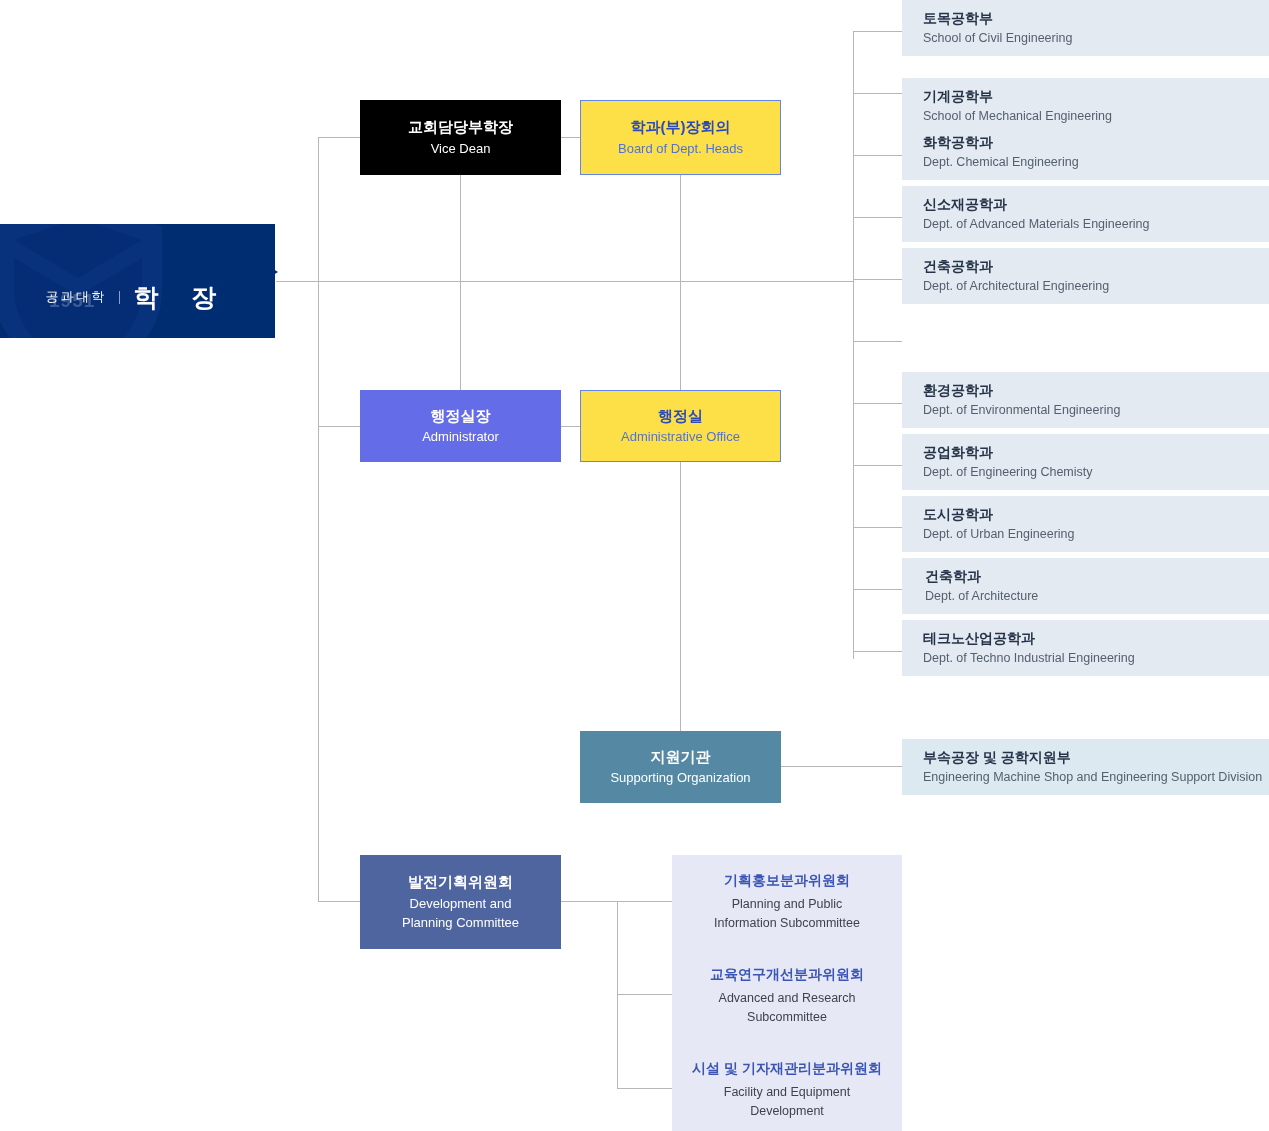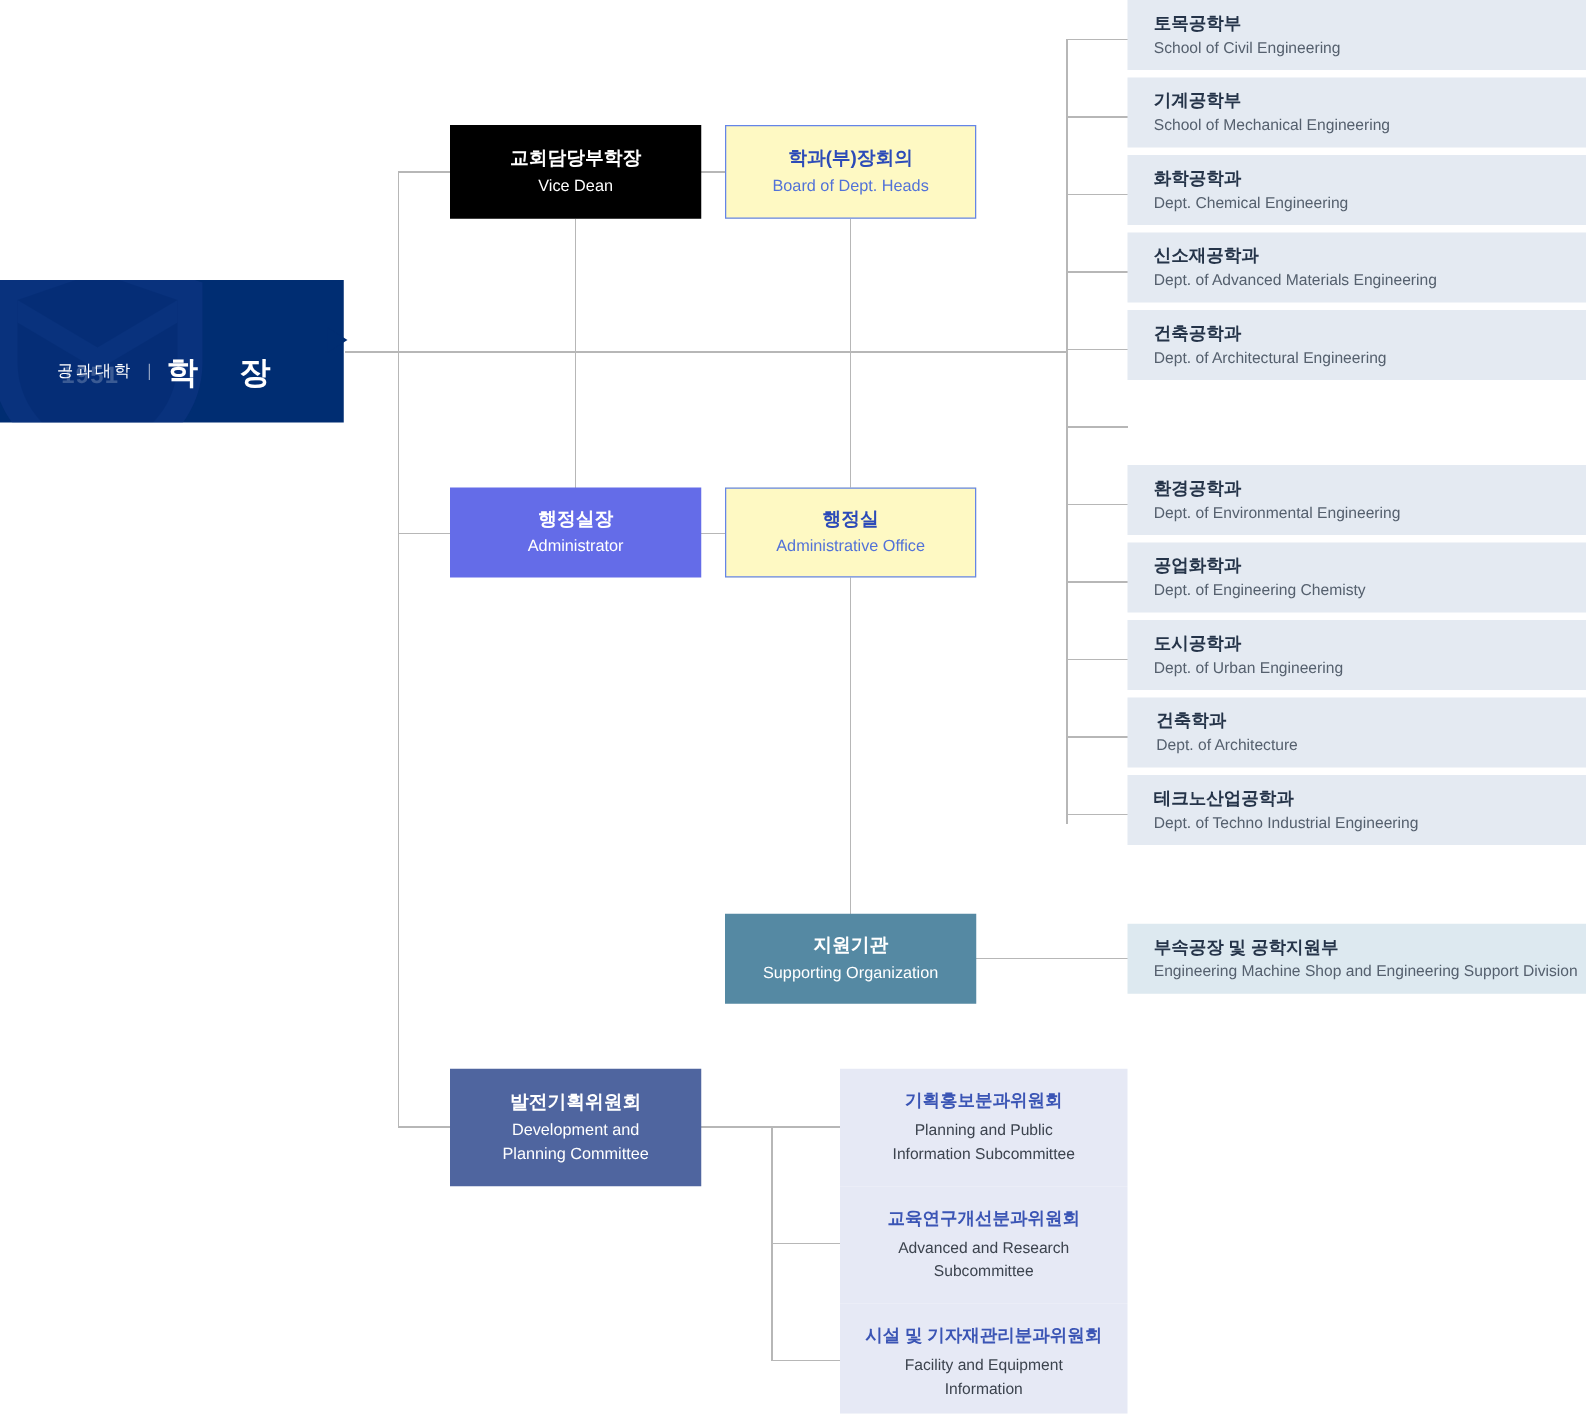--- a/index.html
+++ b/index.html
@@ -158,21 +158,21 @@
     left: 360px;
     top: 855px;
     width: 201px;
     height: 94px;
     background: #4f659f;
   }
   .dev-committee .en { line-height: 1.45; }
 
   
   .box-outline {
-    background: #fef9c3;
+    background: #fde047;
     border: 1px solid #6485e8;
     align-items: center;
   }
   .box-outline .ko {
     color: #2c4bb8;
     font-size: 15px;
   }
   .box-outline .en {
     color: #5272d8;
     font-size: 13px;
@@ -349,21 +349,21 @@
     <div class="en">
       <span>Development and</span><br>
       <span>Planning Committee</span>
     </div>
   </div>
 
   <div class="dept" style="top:0px;">
     <div class="ko">토목공학부</div>
     <div class="en">School of Civil Engineering</div>
   </div>
-  <div class="dept" style="top:62px;">
+  <div class="dept" style="top:78px;">
     <div class="ko">기계공학부</div>
     <div class="en">School of Mechanical Engineering</div>
   </div>
   <div class="dept" style="top:124px;">
     <div class="ko">화학공학과</div>
     <div class="en">Dept. Chemical Engineering</div>
   </div>
   <div class="dept" style="top:186px;">
     <div class="ko">신소재공학과</div>
     <div class="en">Dept. of Advanced Materials Engineering</div>
@@ -409,17 +409,17 @@
     <div class="ko">교육연구개선분과위원회</div>
     <div class="en">
       <span>Advanced and Research</span><br>
       <span>Subcommittee</span>
     </div>
   </div>
   <div class="subcom" style="top:1043px;">
     <div class="ko">시설 및 기자재관리분과위원회</div>
     <div class="en">
       <span>Facility and Equipment</span><br>
-      <span>Information</span>
+      <span>Development</span>
     </div>
   </div>
 
 </div>
 
 </body></html>

